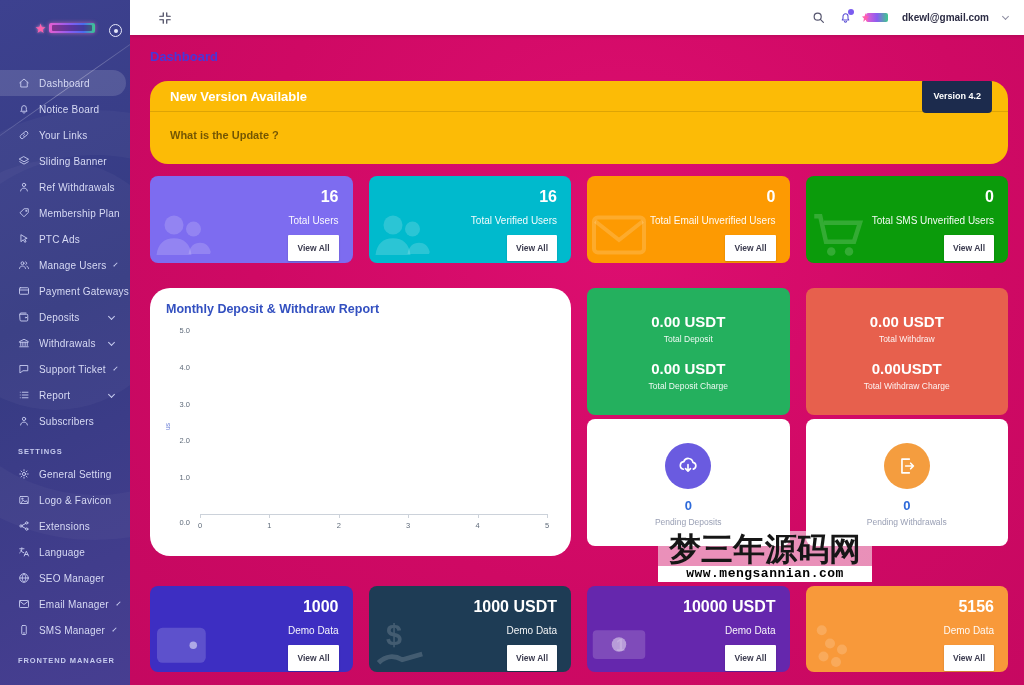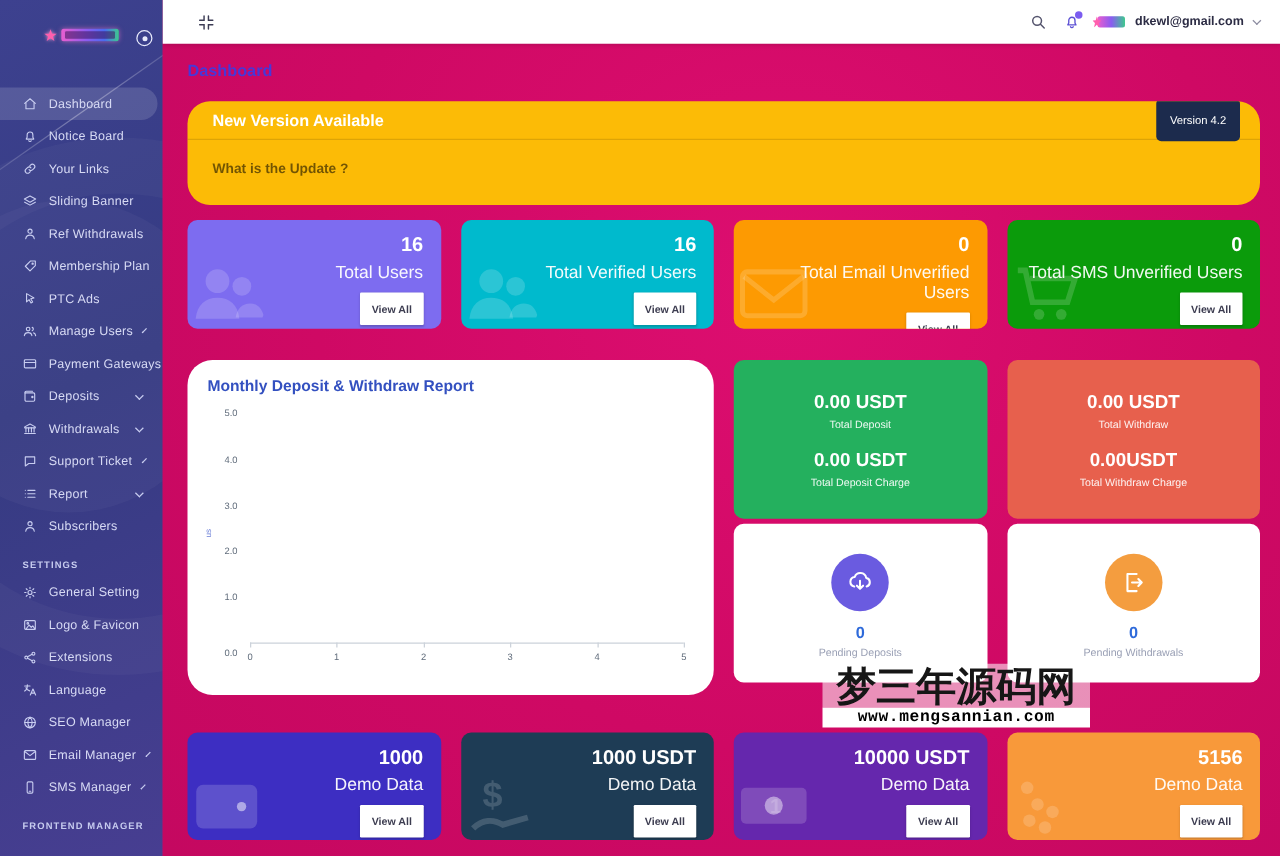--- a/index.html
+++ b/index.html
@@ -40,49 +40,49 @@
   .navbar{position:absolute;left:130px;top:0;width:894px;height:35px;background:#fff;z-index:9;
     display:flex;align-items:center;padding:0 16px 0 28px;box-shadow:0 1px 3px rgba(0,0,0,.15)}
   .collapse-btn{background:none;border:none;color:#3c3c55;display:flex;cursor:pointer}
   .collapse-btn svg{width:14px;height:14px}
   .nav-right{margin-left:auto;display:flex;align-items:center;gap:14px}
   .icon-btn{background:none;border:none;display:flex;position:relative;cursor:pointer}
   .icon-btn.search{color:#55556e}
   .icon-btn.bell{color:#5c50d4}
   .icon-btn svg{width:13px;height:13px}
   .bell-dot{position:absolute;right:-2px;top:-2px;width:6px;height:6px;border-radius:50%;background:#7b5cf0}
-  .user-chip{display:flex;align-items:center;gap:8px;cursor:pointer}
+  .user-chip{display:flex;align-items:center;gap:14px;cursor:pointer}
   .mini-logo{width:22px;height:9px;border-radius:2px;
     background:linear-gradient(90deg,#e95ecf,#8a5cf0 50%,#3ec98e);position:relative}
   .mini-logo::before{content:'';position:absolute;left:-4px;top:0;width:7px;height:9px;
     background:#ff5fae;clip-path:polygon(50% 0,63% 35%,100% 38%,72% 60%,82% 100%,50% 76%,18% 100%,28% 60%,0 38%,37% 35%)}
   .user-email{font-size:10px;font-weight:bold;color:#2c2c44}
   .nav-chev{width:5px;height:5px;border-right:1.4px solid #8c8ca0;border-bottom:1.4px solid #8c8ca0;
     transform:rotate(45deg);margin-bottom:2px}
 
   
   .main{position:absolute;left:130px;top:35px;width:894px;height:650px;padding:0 16px 0 20px;
     background:radial-gradient(circle at 55% 30%,#dd0e70 0%,#cf0964 55%,#c40860 100%);overflow:hidden}
   .breadcrumb{margin-top:14px;font-size:13px;font-weight:600;color:#4837d8}
 
   .alert-card{margin-top:17px;height:83px;background:#fcbb06;border-radius:18px;overflow:hidden}
   .alert-head{display:flex;align-items:center;justify-content:space-between;height:31px;
     padding:0 16px 0 20px;border-bottom:1px solid rgba(0,0,0,0.12)}
   .alert-title{font-size:13px;font-weight:bold;color:#fff}
-  .version-badge{background:#1c2b4d;color:#fff;font-size:9px;font-weight:normal;padding:12px 11px;border-radius:4px}
+  .version-badge{background:#1c2b4d;color:#fff;font-size:9px;font-weight:bold;padding:12px 11px;border-radius:4px}
   .alert-body{padding:17px 20px;font-size:11px;font-weight:600;color:rgba(0,0,0,0.55)}
 
   .grid4{display:grid;grid-template-columns:repeat(4,1fr);gap:16px}
   #stat-row{margin-top:12px}
   #demo-row{margin-top:30px}
   .scard{position:relative;border-radius:8px;color:#fff;padding:12px 14px;text-align:right;overflow:hidden;height:87px}
   #demo-row .scard{height:86px}
   .big-ico{position:absolute;left:2px;bottom:-2px;width:60px;height:60px;color:rgba(255,255,255,0.17)}
   .s-val{font-size:16px;font-weight:bold;line-height:1.1}
-  .s-lab{font-size:14px;margin-top:3px;opacity:.95}
+  .s-lab{font-size:10px;margin-top:9px;opacity:.95}
   .viewall{margin-top:9px;background:#fff;color:#3c3c50;border:none;border-radius:1px;
     font-size:8.5px;font-weight:600;padding:8px 9px;cursor:pointer;box-shadow:0 1px 2px rgba(0,0,0,.2)}
 
   .mid-grid{margin-top:25px;display:grid;grid-template-columns:421px 1fr;gap:16px}
   .chart-card{background:#fff;border-radius:20px;height:268px;padding:14px 16px}
   .chart-title{font-size:12.5px;font-weight:bold;color:#3350c0}
   .plot{position:relative;height:216px;margin-top:8px}
   .ytick{position:absolute;left:0;text-align:right;font-size:7.5px;color:#5f6b7a}
   .xaxis{position:absolute;height:1px;background:#ccd2da}
   .xtickmark{position:absolute;width:1px;height:4px;background:#ccd2da}

